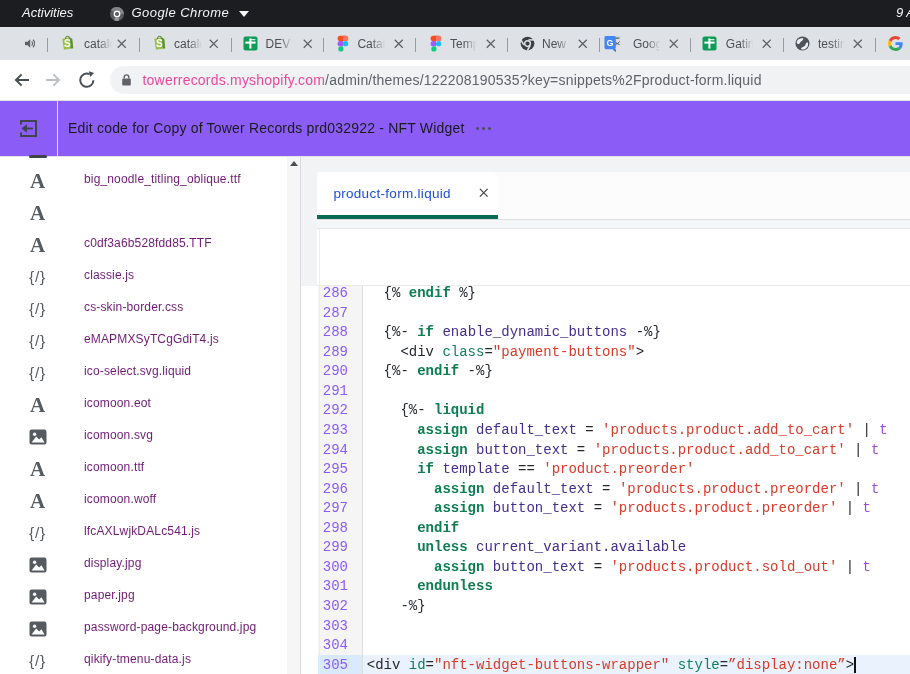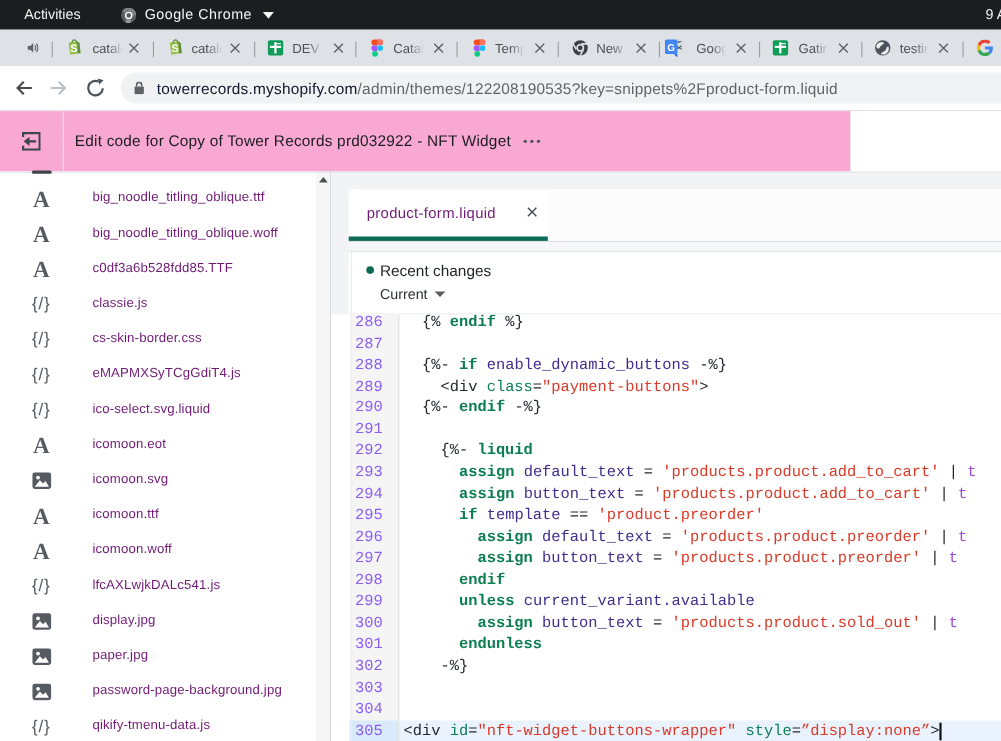--- a/index.html
+++ b/index.html
@@ -1,53 +1,53 @@
 <!DOCTYPE html>
 <html><head>
 <meta charset="utf-8">
 <style>
   html,body{margin:0;padding:0;}
   body{width:910px;height:674px;overflow:hidden;position:relative;background:#fff;
        font-family:"Liberation Sans", sans-serif;}
   .abs{position:absolute;}
   
-  #ubar{left:0;top:0;width:910px;height:27px;background:#1c1d20;color:#f5f5f5;font-size:13px;}
+  #ubar{left:0;top:0;width:910px;height:27px;background:#1c1d20;color:#f5f5f5;font-size:13px;font-style:italic;}
   
   #tstrip{left:0;top:27px;width:910px;height:33px;background:#dee1e6;}
   .tsep{position:absolute;top:10.5px;width:1.3px;height:14.5px;background:#989ca1;}
   .tlabel{position:absolute;top:10px;font-size:12px;color:#4c5055;white-space:nowrap;overflow:hidden;
           -webkit-mask-image:linear-gradient(to right,#000 45%,transparent 88%);}
   .tclose{position:absolute;top:12px;}
   
   #tbar{left:0;top:60px;width:910px;height:40px;background:#fff;border-bottom:1px solid #e0e2e4;}
   #urlpill{position:absolute;left:110px;top:6px;width:815px;height:28px;border-radius:14px;background:#f0f2f4;}
   #urltext{position:absolute;left:142.5px;top:12px;font-size:14px;letter-spacing:0.21px;color:#202124;white-space:nowrap;}
   
-  #shead{left:0;top:101px;width:773px;height:55px;background:#f9a8d4;}
+  #shead{left:0;top:101px;width:910px;height:55px;background:#8b5cf6;}
   #shead .vsep{position:absolute;left:56.6px;top:0;width:1px;height:55px;background:#e1e3e5;}
   #stitle{position:absolute;left:68px;top:19.2px;font-size:14px;letter-spacing:0.19px;color:#1a1c1d;}
   #hborder{left:0;top:155.6px;width:910px;height:1.2px;background:#e2e3e5;z-index:3;}
   #sliver{left:29px;top:155.4px;width:18px;height:2.2px;background:#3f444a;border-radius:2px;z-index:4;}
   
   #sbar{left:0;top:156px;width:300px;height:518px;background:#fff;overflow:hidden;}
   .srow{position:absolute;left:0;width:300px;height:32px;}
   .sname{position:absolute;left:56px;top:7px;font-size:12px;letter-spacing:0.15px;color:#701a75;white-space:nowrap;padding-left:28px;}
   .sico{position:absolute;left:28px;width:19px;height:32px;text-align:center;}
   .icoA{font-family:"Liberation Serif",serif;font-weight:bold;font-size:21px;color:#565b61;line-height:32px;}
   .icoB{font-size:15.5px;color:#565b61;line-height:31px;letter-spacing:0.7px;}
   #sscroll{position:absolute;left:287px;top:0;width:13px;height:518px;background:#f6f6f7;}
   #sdiv{left:300px;top:156px;width:1.4px;height:518px;background:#d8dadd;}
   
   #ed{left:301.4px;top:156px;width:608.6px;height:518px;background:#fff;overflow:hidden;}
   
   #ed .grayTop{position:absolute;left:0;top:0;width:609px;height:15.5px;background:#f2f3f4;}
   #ed .tabrow{position:absolute;left:0;top:15.5px;width:609px;height:47.5px;background:#fcfcfd;}
   #ed .tabrow .lmargin{position:absolute;left:0;top:0;width:16.1px;height:47.5px;background:#f2f3f4;}
   #ed .ftab{position:absolute;left:16.1px;top:0;width:181px;height:47.5px;background:#fff;border-radius:8px 8px 0 0;}
-  #ed .ftlabel{position:absolute;left:15.9px;top:14px;font-size:13.5px;letter-spacing:0.3px;color:#701a75;}
+  #ed .ftlabel{position:absolute;left:15.9px;top:14px;font-size:13.5px;letter-spacing:0.3px;color:#1d4ed8;}
   #ed .ftclose{position:absolute;left:162px;top:16.5px;}
   #ed .underline{position:absolute;left:16.1px;top:58.7px;width:181px;height:4.3px;background:#0b6b56;}
   #ed .tabborder{position:absolute;left:0;top:63px;width:609px;height:1.1px;background:#dcdee1;}
   #ed .band2{position:absolute;left:0;top:64.1px;width:609px;height:8.3px;background:#f5f6f7;}
   #ed .line2{position:absolute;left:0;top:72.4px;width:609px;height:1.1px;background:#e4e6e8;}
   #ed .lmargin2{position:absolute;left:0;top:63px;width:16.1px;height:66.8px;background:#f2f3f4;}
   #ed .rcard{position:absolute;left:16.1px;top:73.5px;width:593px;height:55.3px;background:#fff;border-radius:4px 0 0 0;}
   #ed .rcdot{position:absolute;left:15.6px;top:12px;width:7px;height:7px;border-radius:50%;background:#0c6b52;}
   #ed .rctext{position:absolute;left:27.9px;top:8.3px;font-size:14px;color:#1f2326;}
   #ed .rcsub{position:absolute;left:27.9px;top:30.5px;font-size:13px;color:#2d3134;}
@@ -227,21 +227,21 @@
   </svg>
   <svg class="abs" style="left:78px;top:11px" width="18" height="18" viewBox="0 0 18 18">
     <path d="M15.4,9.2 A6.6,6.6 0 1 1 11.5,3.1" stroke="#4a5055" stroke-width="2" fill="none"></path>
     <path d="M10.8,0.3 L16.1,1.9 L12.2,5.9 Z" fill="#4a5055"></path>
   </svg>
   <div id="urlpill"></div>
   <svg class="abs" style="left:122px;top:74px;top:14px" width="9" height="12" viewBox="0 0 9 12">
     <rect x="0.2" y="4.6" width="8.6" height="7" rx="1" fill="#5f6368"></rect>
     <path d="M2.2,4.6 V3.2 A2.3,2.3 0 0 1 6.8,3.2 V4.6" stroke="#5f6368" stroke-width="1.4" fill="none"></path>
   </svg>
-  <div id="urltext"><span style="color:#0f172a">towerrecords.myshopify.com</span><span style="color:#5f6368">/admin/themes/122208190535?key=snippets%2Fproduct-form.liquid</span></div>
+  <div id="urltext"><span style="color:#ec4899">towerrecords.myshopify.com</span><span style="color:#5f6368">/admin/themes/122208190535?key=snippets%2Fproduct-form.liquid</span></div>
 </div>
 
 <div id="shead" class="abs">
   <div class="vsep"></div>
   <svg class="abs" style="left:19.5px;top:18.7px" width="17" height="17" viewBox="0 0 17 17">
     <path d="M1,4.6 V1 H16 V16 H1 V12.4" stroke="#3f454b" stroke-width="2" fill="none"></path>
     <path d="M5,8.5 H12.9" stroke="#3f454b" stroke-width="1.9"></path>
     <path d="M6.9,4.3 L1.5,8.5 L6.9,12.7 Z" fill="#3f454b"></path>
   </svg>
   <div id="stitle">Edit code for Copy of Tower Records prd032922 - NFT Widget</div>
@@ -252,21 +252,20 @@
 <div id="hborder" class="abs"></div>
 <div id="sliver" class="abs"></div>
 
 <div id="sbar" class="abs">
   <div class="srow" style="top:9px">
       <div class="sico icoA">A</div>
       <div class="sname">big_noodle_titling_oblique.ttf</div>
     </div>
   <div class="srow" style="top:41px">
       <div class="sico icoA">A</div>
-      <div class="sname">big_noodle_titling_oblique.woff</div>
     </div>
   <div class="srow" style="top:73px">
       <div class="sico icoA">A</div>
       <div class="sname">c0df3a6b528fdd85.TTF</div>
     </div>
   <div class="srow" style="top:105px">
       <div class="sico icoB">{/}</div>
       <div class="sname">classie.js</div>
     </div>
   <div class="srow" style="top:137px">
@@ -356,26 +355,20 @@
       <svg class="ftclose" width="9.5" height="9.5" viewBox="0 0 9.5 9.5">
           <path d="M0.9,0.9 L8.6,8.6 M8.6,0.9 L0.9,8.6" stroke="#42474c" stroke-width="1.25"></path>
         </svg>
     </div>
   </div>
   <div class="tabborder"></div>
   <div class="underline"></div>
   <div class="band2"></div>
   <div class="line2"></div>
   <div class="lmargin2"></div>
-  <div class="rcard">
-    <div class="rcdot"></div>
-    <div class="rctext">Recent changes</div>
-    <div class="rcsub">Current</div>
-    <div class="rccaret"></div>
-  </div>
   <div class="cardborder"></div>
   <div id="codewrap">
     <div id="gutter"></div>
     <div id="actgut"></div>
     <div id="actline"></div>
     <div id="gutborder"></div>
     <div id="gutnums">286<br>287<br>288<br>289<br>290<br>291<br>292<br>293<br>294<br>295<br>296<br>297<br>298<br>299<br>300<br>301<br>302<br>303<br>304<br>305</div>
     <div id="codelines"><div>  {% <span class="k">endif</span> %}</div><div>&nbsp;</div><div>  {%- <span class="k">if</span> <span class="v">enable_dynamic_buttons</span> -%}</div><div>    &lt;div <span class="a">class</span>=<span class="s">"payment-buttons"</span>&gt;</div><div>  {%- <span class="k">endif</span> -%}</div><div>&nbsp;</div><div>    {%- <span class="k">liquid</span></div><div>      <span class="k">assign</span> <span class="v">default_text</span> = <span class="s">'products.product.add_to_cart'</span> | <span class="f">t</span></div><div>      <span class="k">assign</span> <span class="v">button_text</span> = <span class="s">'products.product.add_to_cart'</span> | <span class="f">t</span></div><div>      <span class="k">if</span> <span class="v">template</span> == <span class="s">'product.preorder'</span></div><div>        <span class="k">assign</span> <span class="v">default_text</span> = <span class="s">'products.product.preorder'</span> | <span class="f">t</span></div><div>        <span class="k">assign</span> <span class="v">button_text</span> = <span class="s">'products.product.preorder'</span> | <span class="f">t</span></div><div>      <span class="k">endif</span></div><div>      <span class="k">unless</span> <span class="v">current_variant.available</span></div><div>        <span class="k">assign</span> <span class="v">button_text</span> = <span class="s">'products.product.sold_out'</span> | <span class="f">t</span></div><div>      <span class="k">endunless</span></div><div>    -%}</div><div>&nbsp;</div><div>&nbsp;</div><div>&lt;div <span class="a">id</span>=<span class="s">"nft-widget-buttons-wrapper"</span> <span class="a">style</span>=<span class="s">”display:none”</span>&gt;</div></div>
     <div id="cursor"></div>
   </div>

